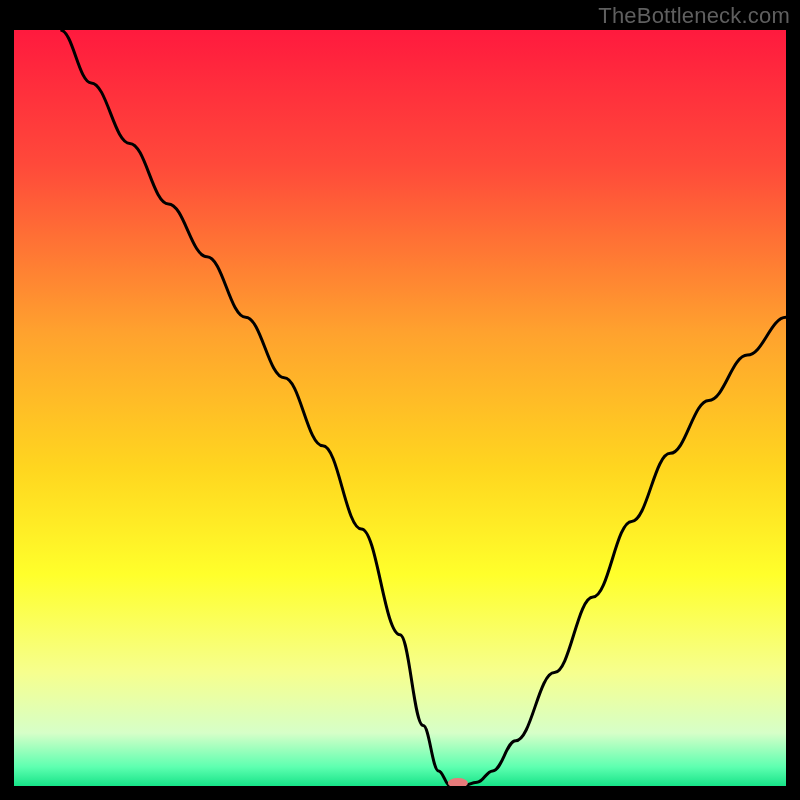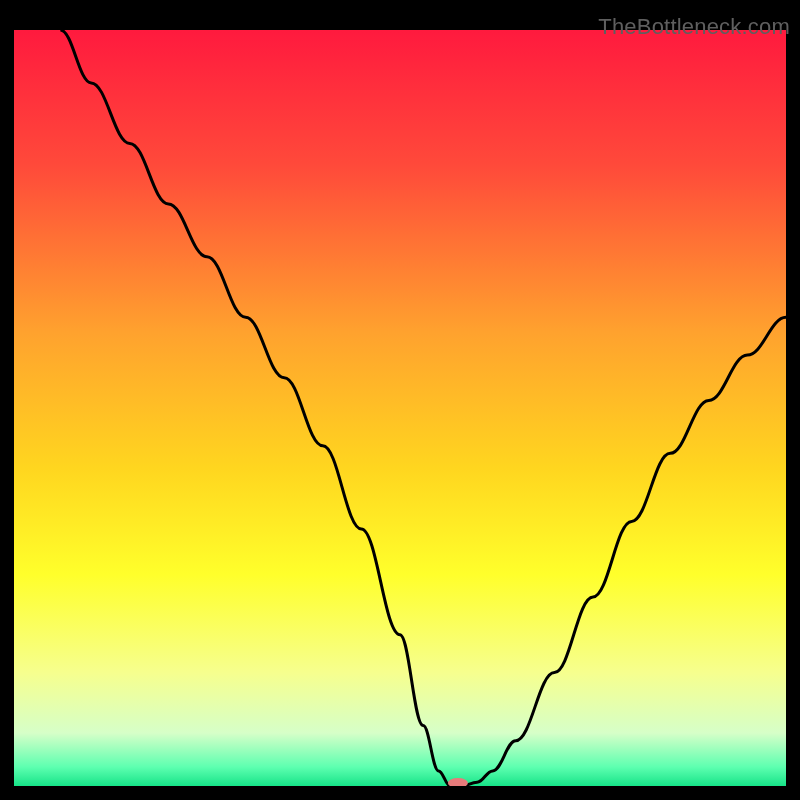--- a/index.html
+++ b/index.html
@@ -12,21 +12,21 @@
     font-family: Arial, Helvetica, sans-serif;
   }
   .frame {
     position: relative;
     width: 800px;
     height: 800px;
     background: #000;
   }
   .watermark {
     position: absolute;
-    top: 14px;
+    top: 3px;
     right: 10px;
     color: #5f5f5f;
     font-size: 22px;
     letter-spacing: 0.2px;
     font-weight: 400;
     z-index: 5;
   }
   .plot-area {
     position: absolute;
     left: 14px;

